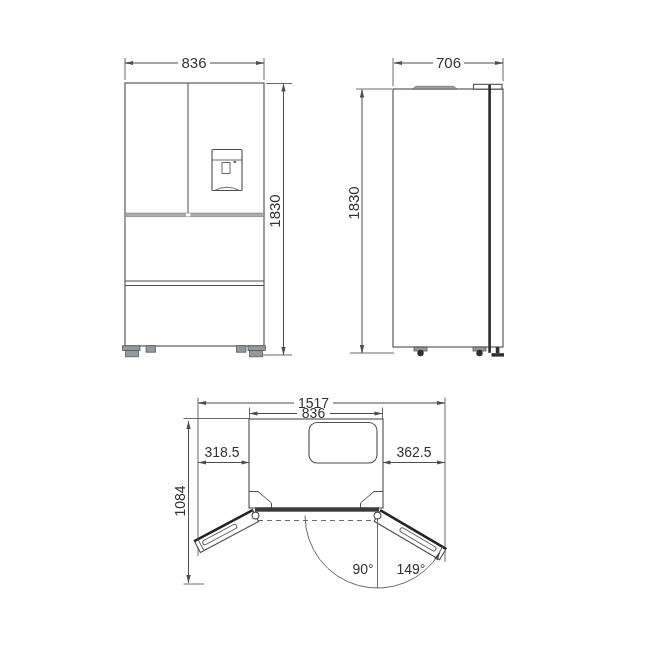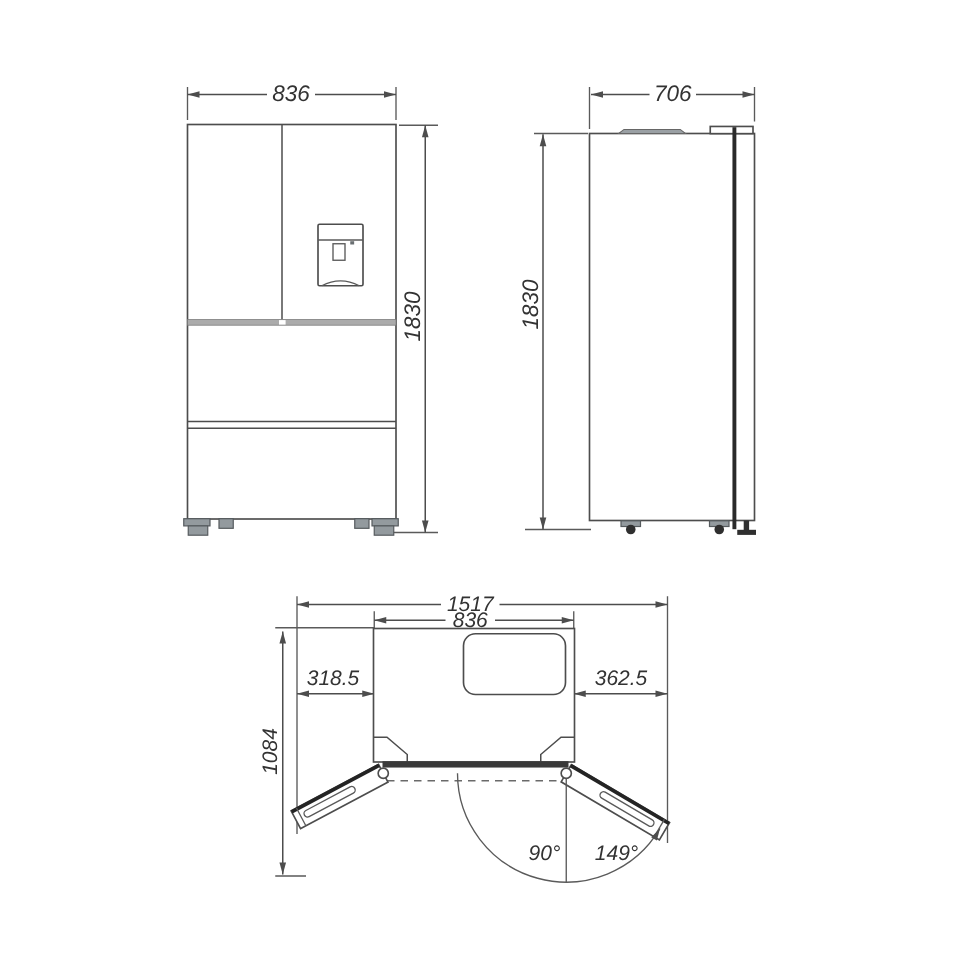--- a/index.html
+++ b/index.html
@@ -1,16 +1,16 @@
 <!DOCTYPE html>
 <html><head>
 <meta charset="utf-8">
 <style>
   html,body{margin:0;padding:0;background:#fff;}
-  .canvas{position:relative;width:546px;height:650px;background:#ffffff;overflow:hidden;font-style:italic;}
+  .canvas{position:relative;width:546px;height:650px;background:#ffffff;overflow:hidden;}
   svg{position:absolute;left:0;top:0;}
   svg text{font-family:"Liberation Sans","DejaVu Sans",sans-serif;fill:#333333;}
   .dim-t{font-size:15px;}
   .dim-s{font-size:14px;}
   .ln{stroke:#4d4d4d;stroke-width:1;fill:none;}
   .ln-thin{stroke:#5a5a5a;stroke-width:0.9;fill:none;}
   .shape{stroke:#4d4d4d;stroke-width:1.1;fill:#ffffff;}
   .arrow{fill:#4d4d4d;stroke:none;}
   .grayfill{fill:#939a9e;stroke:#565b5e;stroke-width:0.8;}
   .darkfill{fill:#2f2f2f;stroke:none;}

